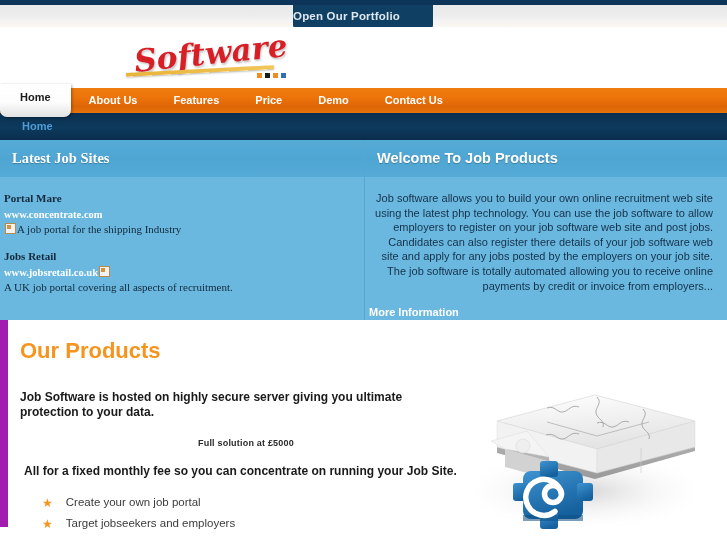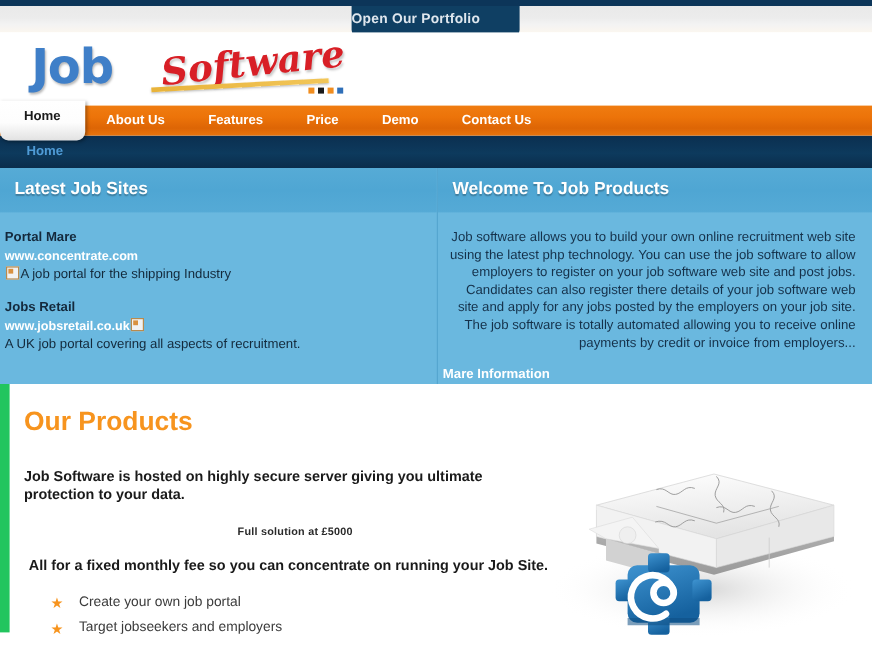--- a/index.html
+++ b/index.html
@@ -149,20 +149,21 @@
     background: #6bb9e0;
   }
   .panel {
     position: relative;
     box-sizing: border-box;
   }
   .panel-left {
     width: 365px;
     background: #6ab8df;
     border-right: 1px solid #55a6d0;
+    font-family: Liberation Serif, serif;
   }
   .panel-right {
     flex: 1;
     background: #6ab8df;
   }
   .panel-head {
     height: 37px;
     background: linear-gradient(to bottom, #56abd6 0%, #4fa6d3 50%, #55aad6 100%);
     color: #ffffff;
     font-size: 14.5px;
@@ -224,21 +225,21 @@
     color: #ffffff;
     font-weight: bold;
     font-size: 11px;
   }
 
   
   .products {
     position: relative;
     background: #ffffff;
     height: 207px;
-    border-left: 8px solid #22c55e;
+    border-left: 8px solid #a21caf;
     box-sizing: border-box;
   }
   .prod-inner {
     position: relative;
     padding: 18px 0 0 12px;
     z-index: 2;
   }
   .prod-title {
     color: #f7941e;
     font-size: 22px;
@@ -300,21 +301,20 @@
 <body>
 
 <div class="top-strip"></div>
 
 <div class="top-band">
   <div class="portfolio-tab">Open Our Portfolio</div>
 </div>
 
 <div class="logo-area">
   <div class="logo-wrap">
-    <span class="logo-job">Job</span>
     <span class="logo-software">Software</span>
     <span class="logo-underline"></span>
     <span class="logo-dots">
       <i style="background:#f18d1f"></i>
       <i style="background:#1a1a1a"></i>
       <i style="background:#f18d1f"></i>
       <i style="background:#2f6fb8"></i>
     </span>
   </div>
 </div>
@@ -350,21 +350,21 @@
         <div><span class="site-desc">A UK job portal covering all aspects of recruitment.</span></div>
       </div>
 
     </div>
   </section>
 
   <section class="panel panel-right">
     <div class="panel-head">Welcome To Job Products</div>
     <div class="panel-body">
       <div class="welcome-text">Job software allows you to build your own online recruitment web site using the latest php technology. You can use the job software to allow employers to register on your job software web site and post jobs. Candidates can also register there details of your job software web site and apply for any jobs posted by the employers on your job site. The job software is totally automated allowing you to receive online payments by credit or invoice from employers...</div>
-      <a class="more-info" href="#" style="text-decoration:none">Mare Information</a>
+      <a class="more-info" href="#" style="text-decoration:none">More Information</a>
     </div>
   </section>
 
 </div>
 
 <section class="products">
 
   <svg class="puzzle" viewBox="0 0 270 140">
     <defs>
       <linearGradient id="pTop" x1="0" y1="0" x2="0.3" y2="1">

